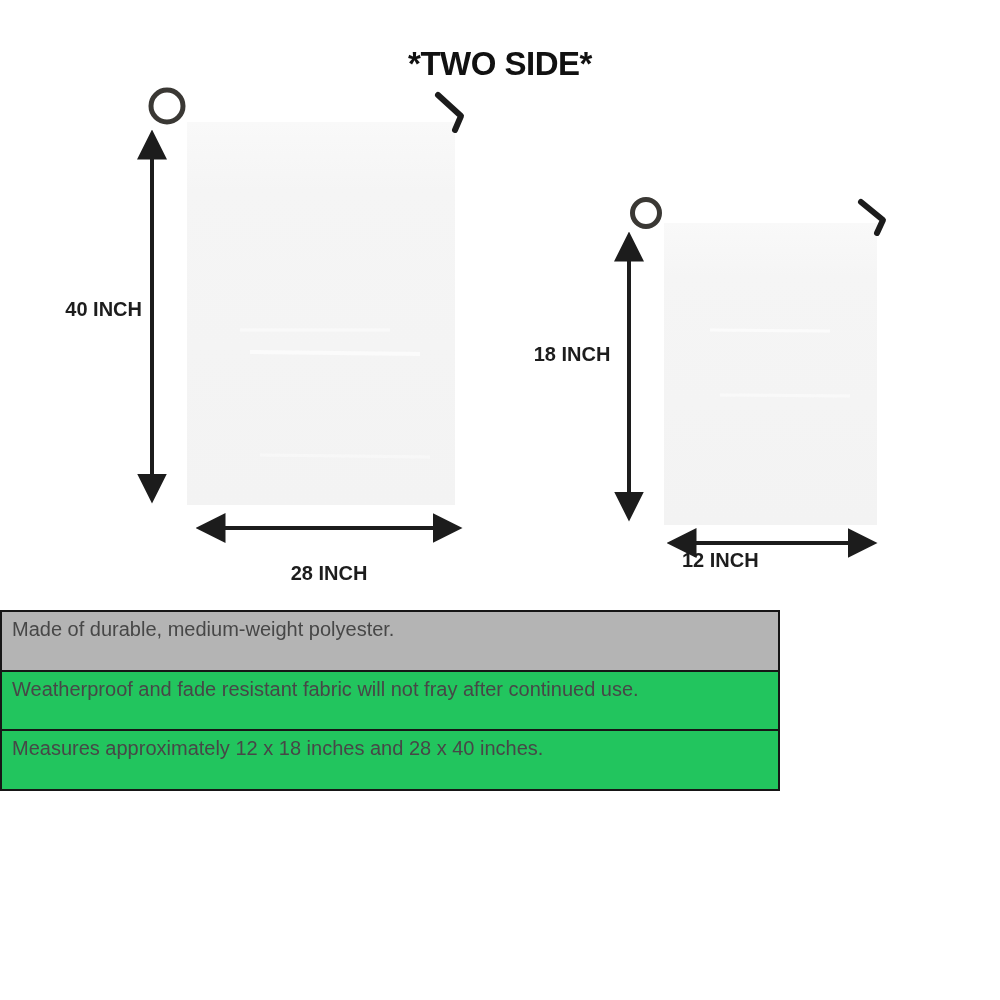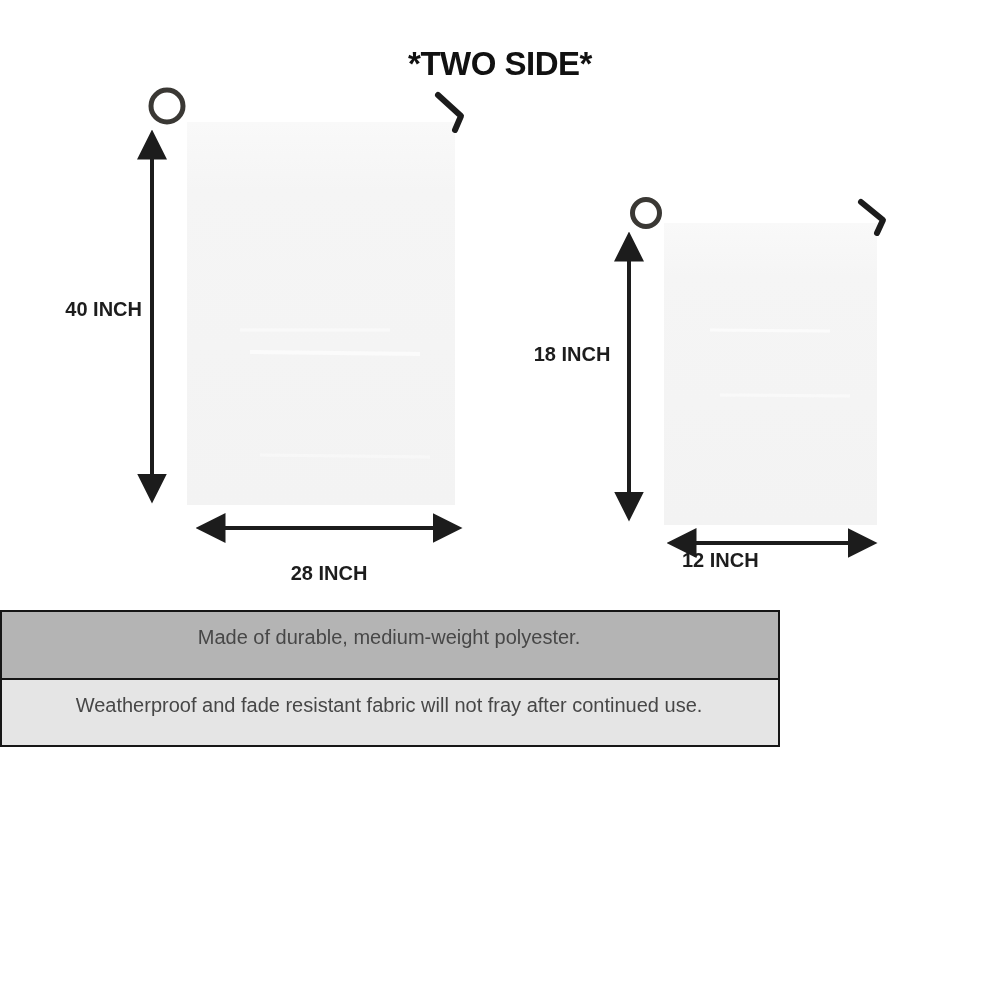--- a/index.html
+++ b/index.html
@@ -43,29 +43,28 @@
   
   .features{
     position:absolute;top:610px;left:0;
     width:776px;
     border:2px solid #161616;
   }
   .feature-row{
     height:53.5px;
     border-bottom:2px solid #161616;
     box-sizing:content-box;
-    padding:12px 0 0 0;
+    padding:4px 0 0 0;
     font-size:20px;
     color:#474747;
-    text-align:center;
   }
   .feature-row:last-child{border-bottom:none;}
   .feature-row .txt{display:block;padding:2px 12px 0 10px;}
   .feature-row.shaded{background:#b4b4b4;}
-  .feature-row.plain{background:#e5e5e5;}
+  .feature-row.plain{background:#22c55e;}
 </style>
 </head>
 <body>
 
 <div class="stage">
 
   <div class="title-line2">*TWO SIDE*</div>
 
   <svg class="art" width="1000" height="1000" viewBox="0 0 1000 1000">
     <defs>
@@ -119,15 +118,18 @@
   <div class="dim-label lbl-18">18 INCH</div>
   <div class="dim-label lbl-12">12 INCH</div>
 
   <div class="features">
     <div class="feature-row shaded">
       <span class="txt">Made of durable, medium-weight polyester.</span>
     </div>
     <div class="feature-row plain">
       <span class="txt">Weatherproof and fade resistant fabric will not fray after continued use.</span>
     </div>
+    <div class="feature-row plain">
+      <span class="txt">Measures approximately 12 x 18 inches and 28 x 40 inches.</span>
+    </div>
   </div>
 
 </div>
 
 </body></html>

